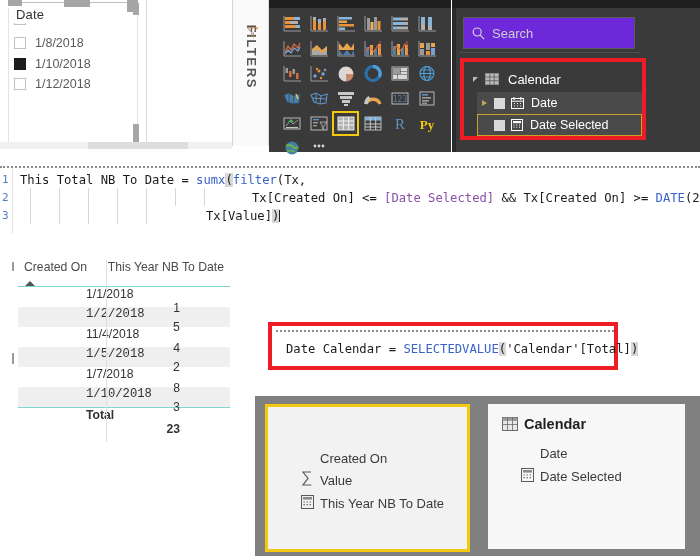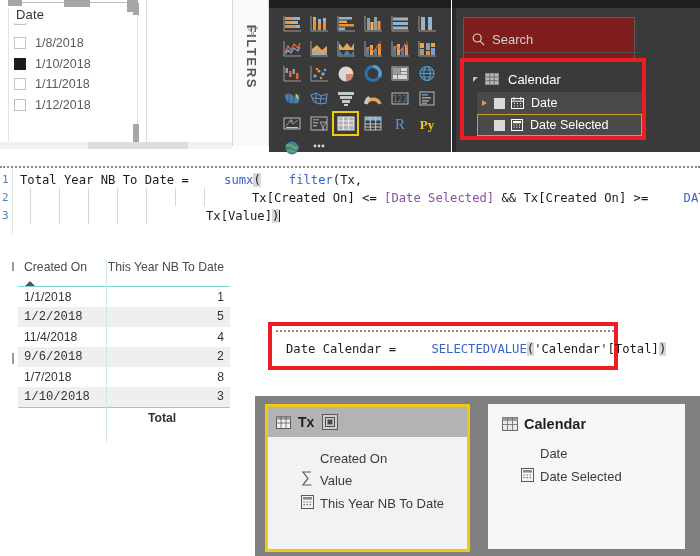--- a/index.html
+++ b/index.html
@@ -53,22 +53,22 @@
   #viz-grid { position:absolute; left:9px; top:11px; width:164px; }
   .viz-row { display:flex; }
   .viz-cell { width:27px; height:25px; display:flex; align-items:center; justify-content:center; }
   .viz-cell.selected { outline:2px solid #f2c811; outline-offset:-2px; }
 
   
   #fields-panel { position:absolute; left:452px; top:0; width:248px; height:152px; background:#3a3a3a; }
   #fields-topbar { position:absolute; left:0; top:0; width:248px; height:8px; background:#1f1f1f; }
   #fields-leftedge { position:absolute; left:0; top:8px; width:4px; height:144px; background:#2b2b2b; }
   #search-box {
-    position:absolute; left:11px; top:17px; width:172px; height:44px;
-    background:#7f1d1d; border:1px solid #5a5a5a; display:flex; align-items:center;
+    position:absolute; left:11px; top:17px; width:172px; height:32px;
+    background:#6d28d9; border:1px solid #5a5a5a; display:flex; align-items:center;
   }
   #search-icon-wrap { width:28px; display:flex; align-items:center; justify-content:center; }
   #search-placeholder { font-size:13px; color:#cfcfcf; }
   #fields-sep { position:absolute; left:8px; top:52px; width:180px; height:1px; background:#4d4d4d; }
 
   #fields-redbox { position:absolute; left:8px; top:58px; width:186px; height:82px; border:4px solid #ee1c25; }
   #tbl-calendar-row { position:absolute; left:4px; top:4px; width:174px; height:26px; display:flex; align-items:center; }
   #cal-collapse { margin-left:5px; width:0;height:0;border-top:5px solid #bdbdbd;border-right:5px solid transparent; transform:rotate(0deg); }
   #cal-name { font-size:13px; color:#ffffff; margin-left:9px; }
   #field-date-row { position:absolute; left:13px; top:30px; width:165px; height:22px; background:#4a4a4a; display:flex; align-items:center; }
@@ -76,39 +76,39 @@
   .fbox { width:11px; height:11px; background:#d9d9d9; border:1px solid #d9d9d9; flex:0 0 auto; }
   .flabel { font-size:12.5px; color:#ffffff; margin-left:7px; }
   #fields-rightcol { position:absolute; left:196px; top:8px; width:52px; height:144px; background:#3a3a3a; }
 
   
   #dax-bar { position:absolute; left:0; top:166px; width:700px; height:68px; background:#ffffff; border-top:2px dotted #8a8a8a; }
   #dax-gutter { position:absolute; left:0; top:0; width:13px; height:66px; background:#ffffff; border-right:1px solid #e6e6e6;}
   .lineno { position:absolute; left:2px; font-size:11px; color:#4f7fbf; font-family:"DejaVu Sans Mono", monospace; }
   .guide { position:absolute; width:1px; background:#d7d7d7; }
   .codeline { position:absolute; font-family:"DejaVu Sans Mono", monospace; font-size:12.2px; color:#1a1a1a; white-space:pre; }
-  .kw { color:#3a63c8;margin-left:28px; }
+  .kw { color:#3a63c8; }
   .meas { color:#8b4fa8; }
   .paren-hl { background:#d8d8d8; }
   .caret { display:inline-block; width:1px; height:12px; background:#222; vertical-align:-2px; }
 
   
   #result-table { position:absolute; left:18px; top:260px; width:212px; font-size:12.2px; color:#333; }
   #rt-head { display:flex; height:26px; }
   .rt-h1 { width:88px; padding-left:6px; color:#4a4a4a; }
   .rt-h2 { width:124px; text-align:right; padding-right:6px; color:#4a4a4a; border-left:1px solid #cfe9e9; }
   #rt-sortarrow { position:absolute; left:7px; top:21px; width:0;height:0;
       border-left:5px solid transparent;border-right:5px solid transparent;border-bottom:5px solid #555; }
   #rt-headrule { width:212px; height:1px; background:#7fd4d4; }
-  .rt-row { display:flex; height:20px; align-items:center; }
+  .rt-row { display:flex; height:20px; align-items:center;flex-direction:column; }
   .rt-row.alt { background:#efefef;font-family:Liberation Mono, monospace; }
   .rt-c1 { width:88px; padding-left:6px; }
   .rt-c2 { width:124px; text-align:right; padding-right:6px; }
   #rt-totalrule { width:212px; height:1px; background:#7fd4d4; }
-  .rt-total { font-weight:bold;justify-content:flex-end; }
+  .rt-total { font-weight:bold; }
   .colsep { position:absolute; left:88px; top:4px; width:1px; height:178px; background:#cfe9e9; }
   .rt-tick { position:absolute; width:2px; height:9px; background:#9a9a9a; }
 
   
   #dax2-redbox { position:absolute; left:268px; top:322px; width:350px; height:48px; border:4px solid #ee1c25; background:#ffffff; }
   #dax2-inner { position:absolute; left:4px; top:4px; width:338px; height:36px; background:#fff; border-top:2px dotted #8a8a8a; }
   #dax2-code { position:absolute; left:10px; top:10px; font-family:"DejaVu Sans Mono", monospace; font-size:12.2px; color:#1a1a1a; white-space:pre; }
 
   
   #bottom-bg { position:absolute; left:255px; top:396px; width:445px; height:160px; background:#808080; }
@@ -144,24 +144,20 @@
       <div class="slicer-row">
         <span class="sbox"></span>
         <span class="slabel">1/8/2018</span>
       </div>
       <div class="slicer-row">
         <span class="sbox checked"></span>
         <span class="slabel">1/10/2018</span>
       </div>
       <div class="slicer-row">
         <span class="sbox"></span>
-        <span class="slabel">1/11/2018</span>
-      </div>
-      <div class="slicer-row">
-        <span class="sbox"></span>
         <span class="slabel">1/12/2018</span>
       </div>
     </div>
 
     <div id="slicer-vscroll">
       <div id="slicer-vthumb2"></div>
       <div id="slicer-vthumb"></div>
     </div>
   </div>
 
@@ -533,21 +529,21 @@
   </div>
 
   <div class="guide" style="left:30px;top:20px;height:36px;"></div>
   <div class="guide" style="left:59px;top:20px;height:36px;"></div>
   <div class="guide" style="left:88px;top:20px;height:36px;"></div>
   <div class="guide" style="left:117px;top:20px;height:36px;"></div>
   <div class="guide" style="left:146px;top:20px;height:36px;"></div>
   <div class="guide" style="left:175px;top:20px;height:18px;"></div>
   <div class="guide" style="left:204px;top:20px;height:18px;"></div>
 
-  <div class="codeline" style="left:20px;top:5px;"><span>Total Year NB To Date = </span><span class="kw">sumx</span><span class="paren-hl">(</span><span class="kw">filter</span><span>(Tx,</span></div>
+  <div class="codeline" style="left:20px;top:5px;"><span>This Total NB To Date = </span><span class="kw">sumx</span><span class="paren-hl">(</span><span class="kw">filter</span><span>(Tx,</span></div>
 
   <div class="codeline" style="left:252px;top:23px;"><span>Tx[Created On] &lt;= </span><span class="meas">[Date Selected]</span><span> &amp;&amp; Tx[Created On] &gt;= </span><span class="kw">DATE</span><span>(2018,1,1</span></div>
 
   <div class="codeline" style="left:206px;top:41px;"><span>Tx[Value]</span><span class="paren-hl">)</span><span class="caret"></span></div>
 </div>
 
 <div id="result-table">
   <div style="position:relative;">
     <div id="rt-head">
       <div class="rt-h1">Created On</div>
@@ -566,63 +562,47 @@
   </div>
   <div class="rt-row alt">
     <div class="rt-c1">1/2/2018</div>
     <div class="rt-c2">5</div>
   </div>
   <div class="rt-row">
     <div class="rt-c1">11/4/2018</div>
     <div class="rt-c2">4</div>
   </div>
   <div class="rt-row alt">
-    <div class="rt-c1">9/6/2018</div>
+    <div class="rt-c1">1/5/2018</div>
     <div class="rt-c2">2</div>
   </div>
   <div class="rt-row">
     <div class="rt-c1">1/7/2018</div>
     <div class="rt-c2">8</div>
   </div>
   <div class="rt-row alt">
     <div class="rt-c1">1/10/2018</div>
     <div class="rt-c2">3</div>
   </div>
   <div id="rt-totalrule"></div>
   <div class="rt-row rt-total">
     <div class="rt-c1">Total</div>
+    <div class="rt-c2">23</div>
   </div>
 </div>
 
 <div id="dax2-redbox">
   <div id="dax2-inner">
     <div id="dax2-code"><span>Date Calendar = </span><span class="kw">SELECTEDVALUE</span><span class="paren-hl">(</span><span>'Calendar'[Total]</span><span class="paren-hl">)</span></div>
   </div>
 </div>
 
 <div id="bottom-bg"></div>
 
 <div id="tx-card">
-  <div id="tx-header">
-    <span style="margin-left:8px;display:inline-flex;">
-      <svg width="15" height="13" viewBox="0 0 15 13">
-          <rect x="0.5" y="0.5" width="14" height="12" fill="#f2f2f2" stroke="#5a5a5a"></rect>
-          <rect x="0.5" y="0.5" width="14" height="3.2" fill="#9a9a9a"></rect>
-          <path d="M0.5 7 H14.5 M5 0.5 V12.5 M10 0.5 V12.5" stroke="#5a5a5a" stroke-width="0.8"></path>
-        </svg>
-    </span>
-    <span id="tx-name">Tx</span>
-    <span style="margin-left:8px;display:inline-flex;">
-      <svg width="16" height="16" viewBox="0 0 16 16">
-          <rect x="0.5" y="0.5" width="15" height="15" fill="#cfcfcf" stroke="#5a5a5a"></rect>
-          <rect x="3.5" y="3.5" width="9" height="9" fill="none" stroke="#4a4a4a" stroke-width="1"></rect>
-          <rect x="5.5" y="5.5" width="5" height="5" fill="#4a4a4a"></rect>
-        </svg>
-    </span>
-  </div>
   <div class="tx-item" style="left:52px;top:44px;">Created On</div>
 
   <span style="position:absolute;left:32px;top:64px;">
     <svg width="14" height="15" viewBox="0 0 14 15">
         <path d="M11 1 H3 L8 7.4 L3 14 H11.4" fill="none" stroke="#5a5a5a" stroke-width="1.2"></path>
       </svg>
   </span>
   <div class="tx-item" style="left:52px;top:66px;">Value</div>
 
   <span style="position:absolute;left:33px;top:88px;">

